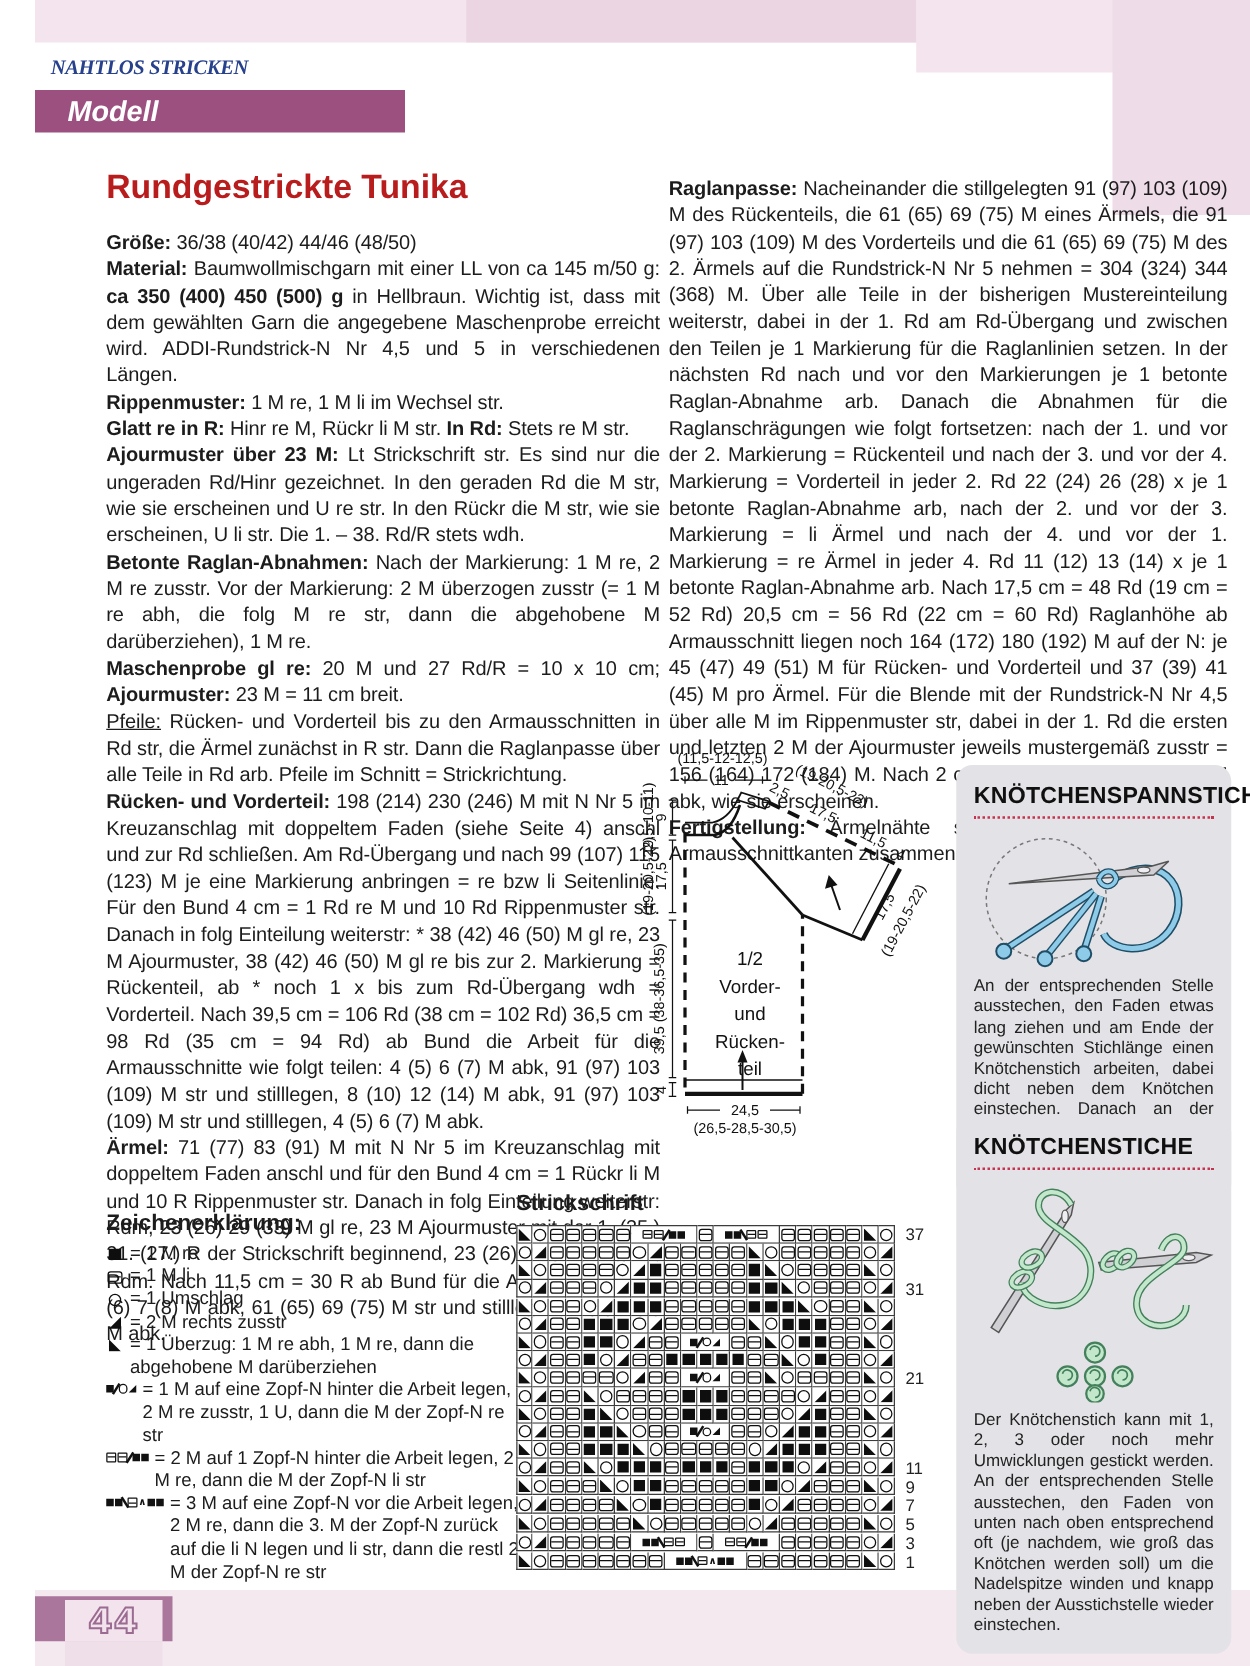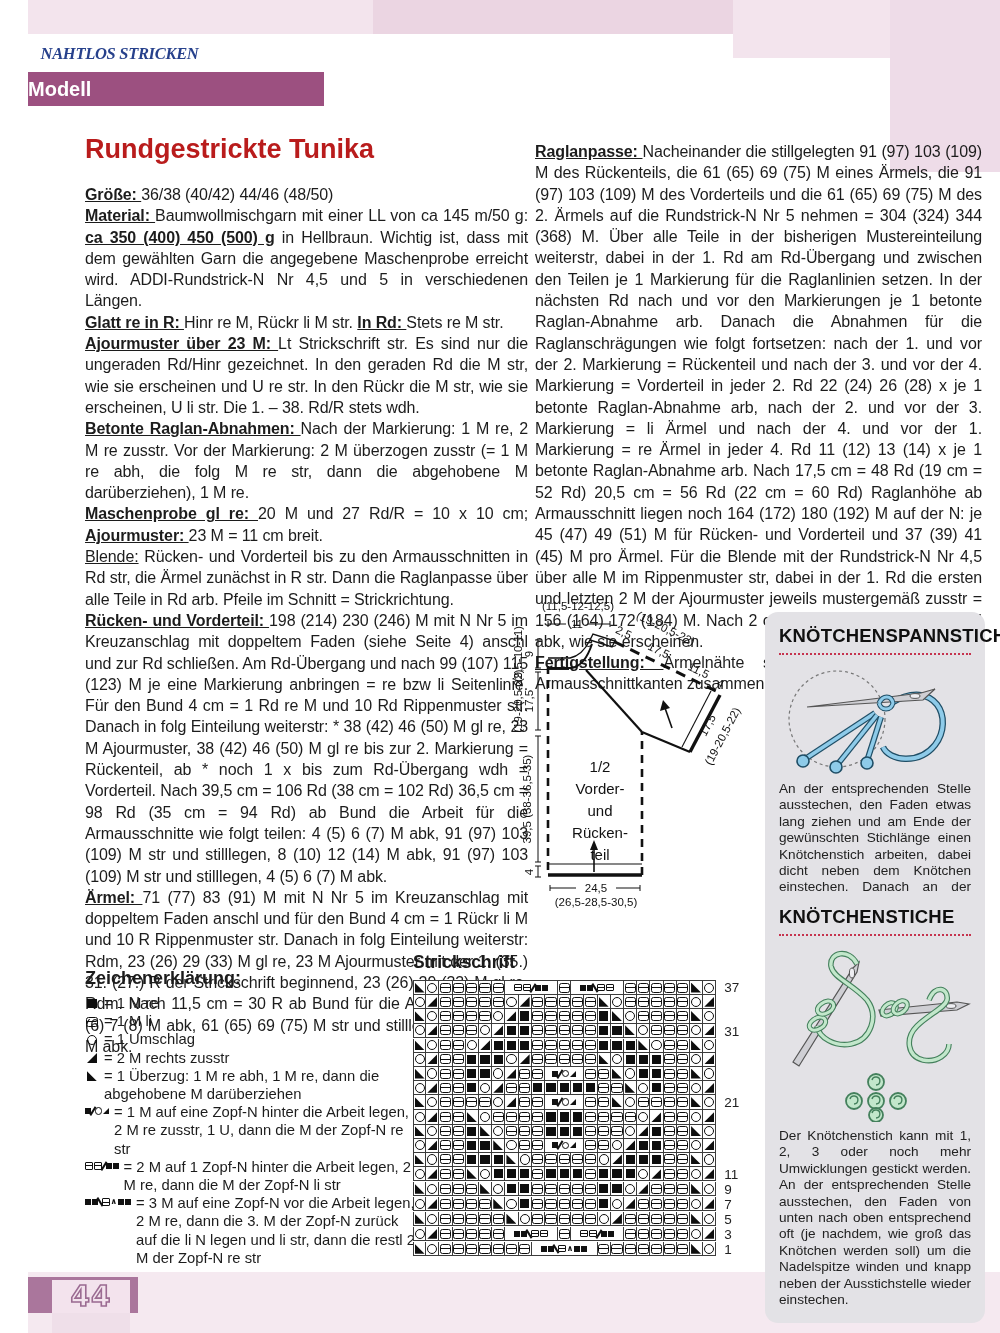--- a/index.html
+++ b/index.html
@@ -12,30 +12,30 @@
   .band-top-right{left:705px;top:0;width:295px;height:58px;background:#f3e4ed;}
   .band-corner{left:862px;top:0;width:116px;height:172px;background:#eedce8;}
   .band-right{left:978px;top:0;width:22px;height:1333px;background:#f5e9f0;}
   .band-bottom{left:0;top:1272px;width:1000px;height:61px;background:#f5e9f0;}
   
   .series-box{position:absolute;left:20px;top:38px;width:143px;height:31px;background:#fff;
     display:flex;align-items:center;justify-content:center;z-index:2;}
   .series-box span{font:italic 600 16.5px "Liberation Serif",serif;color:#27418c;letter-spacing:-.3px;white-space:nowrap;}
   .modell-box{position:absolute;left:0;top:72px;width:296px;height:34px;background:#9c5080;
     display:flex;align-items:center;z-index:1;}
-  .modell-box span{color:#fff;font-weight:bold;font-size:20px;}
+  .modell-box span{color:#fff;font-weight:bold;font-size:23px;padding-left:26px;font-style:italic;}
   .big-number{position:absolute;left:162px;top:26px;z-index:3;
     font-family:"DejaVu Serif",serif;font-size:100px;line-height:1;color:#d2a2c2;letter-spacing:-4px;}
   .page-title{position:absolute;left:57px;top:134px;font-size:27px;font-weight:bold;color:#b91c1c;}
   
   .col{position:absolute;text-align:justify;font-size:16px;line-height:21.3px;letter-spacing:-.1px;color:#1c1c1c;}
   .col-left{left:57px;top:184px;width:443px;}
   .col-right{left:507px;top:141px;width:447px;}
   .para{margin:0;}
-  .b{font-weight:bold;text-decoration:underline;}
+  .b{font-weight:bold;}
   .u{text-decoration:underline;}
   
   .schematic{position:absolute;left:486px;top:596px;}
   .schematic text{font-family:"Liberation Sans",sans-serif;fill:#111;}
   
   .infobox{position:absolute;width:220px;background:#e3e2e6;border-radius:13px;
     padding:13px 14px 15px 14px;box-sizing:border-box;}
   .infobox .ib-title{font-size:18.5px;font-weight:bold;color:#101010;letter-spacing:.2px;}
   .infobox .ib-rule{border-top:2px dotted #c5334e;margin:6px 0 8px 0;}
   .infobox .ib-text{font-size:13.6px;line-height:16.4px;text-align:justify;color:#222;}
@@ -99,25 +99,26 @@
     <span>NAHTLOS STRICKEN</span>
   </div>
   <div class="modell-box">
     <span>Modell</span>
   </div>
   <div class="page-title">Rundgestrickte Tunika</div>
 
   <div class="col col-left">
       <p class="para"><span class="b">Größe: </span><span>36/38 (40/42) 44/46 (48/50)</span></p>
       <p class="para"><span class="b">Material: </span><span>Baumwollmischgarn mit einer LL von ca 145 m/50 g: </span><span class="b">ca 350 (400) 450 (500) g</span><span> in Hellbraun. Wichtig ist, dass mit dem gewählten Garn die angegebene Maschenprobe erreicht wird. ADDI-Rundstrick-N Nr 4,5 und 5 in verschiedenen Längen.</span></p>
+      <p class="para"><span class="b">Rippenmuster: </span><span>1 M re, 1 M li im Wechsel str.</span></p>
       <p class="para"><span class="b">Glatt re in R: </span><span>Hinr re M, Rückr li M str. </span><span class="b">In Rd: </span><span>Stets re M str.</span></p>
       <p class="para"><span class="b">Ajourmuster über 23 M: </span><span>Lt Strickschrift str. Es sind nur die ungeraden Rd/Hinr gezeichnet. In den geraden Rd die M str, wie sie erscheinen und U re str. In den Rückr die M str, wie sie erscheinen, U li str. Die 1. – 38. Rd/R stets wdh.</span></p>
       <p class="para"><span class="b">Betonte Raglan-Abnahmen: </span><span>Nach der Markierung: 1 M re, 2 M re zusstr. Vor der Markierung: 2 M überzogen zusstr (= 1 M re abh, die folg M re str, dann die abgehobene M darüberziehen), 1 M re.</span></p>
       <p class="para"><span class="b">Maschenprobe gl re: </span><span>20 M und 27 Rd/R = 10 x 10 cm; </span><span class="b">Ajourmuster: </span><span>23 M = 11 cm breit.</span></p>
-      <p class="para"><span class="u">Blende:</span><span> Rücken- und Vorderteil bis zu den Armausschnitten in Rd str, die Ärmel zunächst in R str. Dann die Raglanpasse über alle Teile in Rd arb. Pfeile im Schnitt = Strickrichtung.</span></p>
+      <p class="para"><span class="u">Pfeile:</span><span> Rücken- und Vorderteil bis zu den Armausschnitten in Rd str, die Ärmel zunächst in R str. Dann die Raglanpasse über alle Teile in Rd arb. Pfeile im Schnitt = Strickrichtung.</span></p>
       <p class="para"><span class="b">Rücken- und Vorderteil: </span><span>198 (214) 230 (246) M mit N Nr 5 im Kreuzanschlag mit doppeltem Faden (siehe Seite 4) anschl und zur Rd schließen. Am Rd-Übergang und nach 99 (107) 115 (123) M je eine Markierung anbringen = re bzw li Seitenlinie. Für den Bund 4 cm = 1 Rd re M und 10 Rd Rippenmuster str. Danach in folg Einteilung weiterstr: * 38 (42) 46 (50) M gl re, 23 M Ajourmuster, 38 (42) 46 (50) M gl re bis zur 2. Markierung = Rückenteil, ab * noch 1 x bis zum Rd-Übergang wdh = Vorderteil. Nach 39,5 cm = 106 Rd (38 cm = 102 Rd) 36,5 cm = 98 Rd (35 cm = 94 Rd) ab Bund die Arbeit für die Armausschnitte wie folgt teilen: 4 (5) 6 (7) M abk, 91 (97) 103 (109) M str und stilllegen, 8 (10) 12 (14) M abk, 91 (97) 103 (109) M str und stilllegen, 4 (5) 6 (7) M abk.</span></p>
       <p class="para"><span class="b">Ärmel: </span><span>71 (77) 83 (91) M mit N Nr 5 im Kreuzanschlag mit doppeltem Faden anschl und für den Bund 4 cm = 1 Rückr li M und 10 R Rippenmuster str. Danach in folg Einteilung weiterstr: Rdm, 23 (26) 29 (33) M gl re, 23 M Ajourmuster mit der 1. (35.) 31. (27.) R der Strickschrift beginnend, 23 (26) 29 (33) M gl re, Rdm. Nach 11,5 cm = 30 R ab Bund für die Armausschnitte 5 (6) 7 (8) M abk, 61 (65) 69 (75) M str und stilllegen, 5 (6) 7 (8) M abk.</span></p>
     </div>
   <div class="col col-right">
       <p class="para"><span class="b">Raglanpasse: </span><span>Nacheinander die stillgelegten 91 (97) 103 (109) M des Rückenteils, die 61 (65) 69 (75) M eines Ärmels, die 91 (97) 103 (109) M des Vorderteils und die 61 (65) 69 (75) M des 2. Ärmels auf die Rundstrick-N Nr 5 nehmen = 304 (324) 344 (368) M. Über alle Teile in der bisherigen Mustereinteilung weiterstr, dabei in der 1. Rd am Rd-Übergang und zwischen den Teilen je 1 Markierung für die Raglanlinien setzen. In der nächsten Rd nach und vor den Markierungen je 1 betonte Raglan-Abnahme arb. Danach die Abnahmen für die Raglanschrägungen wie folgt fortsetzen: nach der 1. und vor der 2. Markierung = Rückenteil und nach der 3. und vor der 4. Markierung = Vorderteil in jeder 2. Rd 22 (24) 26 (28) x je 1 betonte Raglan-Abnahme arb, nach der 2. und vor der 3. Markierung = li Ärmel und nach der 4. und vor der 1. Markierung = re Ärmel in jeder 4. Rd 11 (12) 13 (14) x je 1 betonte Raglan-Abnahme arb. Nach 17,5 cm = 48 Rd (19 cm = 52 Rd) 20,5 cm = 56 Rd (22 cm = 60 Rd) Raglanhöhe ab Armausschnitt liegen noch 164 (172) 180 (192) M auf der N: je 45 (47) 49 (51) M für Rücken- und Vorderteil und 37 (39) 41 (45) M pro Ärmel. Für die Blende mit der Rundstrick-N Nr 4,5 über alle M im Rippenmuster str, dabei in der 1. Rd die ersten und letzten 2 M der Ajourmuster jeweils mustergemäß zusstr = 156 (164) 172 (184) M. Nach 2 cm = 6 Rd Blendenhöhe die M abk, wie sie erscheinen.</span></p>
       <p class="para"><span class="b">Fertigstellung: </span><span>Ärmelnähte schließen und die kurzen Armausschnittkanten zusammennähen.</span></p>
     </div>
 
   <svg class="schematic" width="252" height="316" viewBox="0 0 252 316">
 

